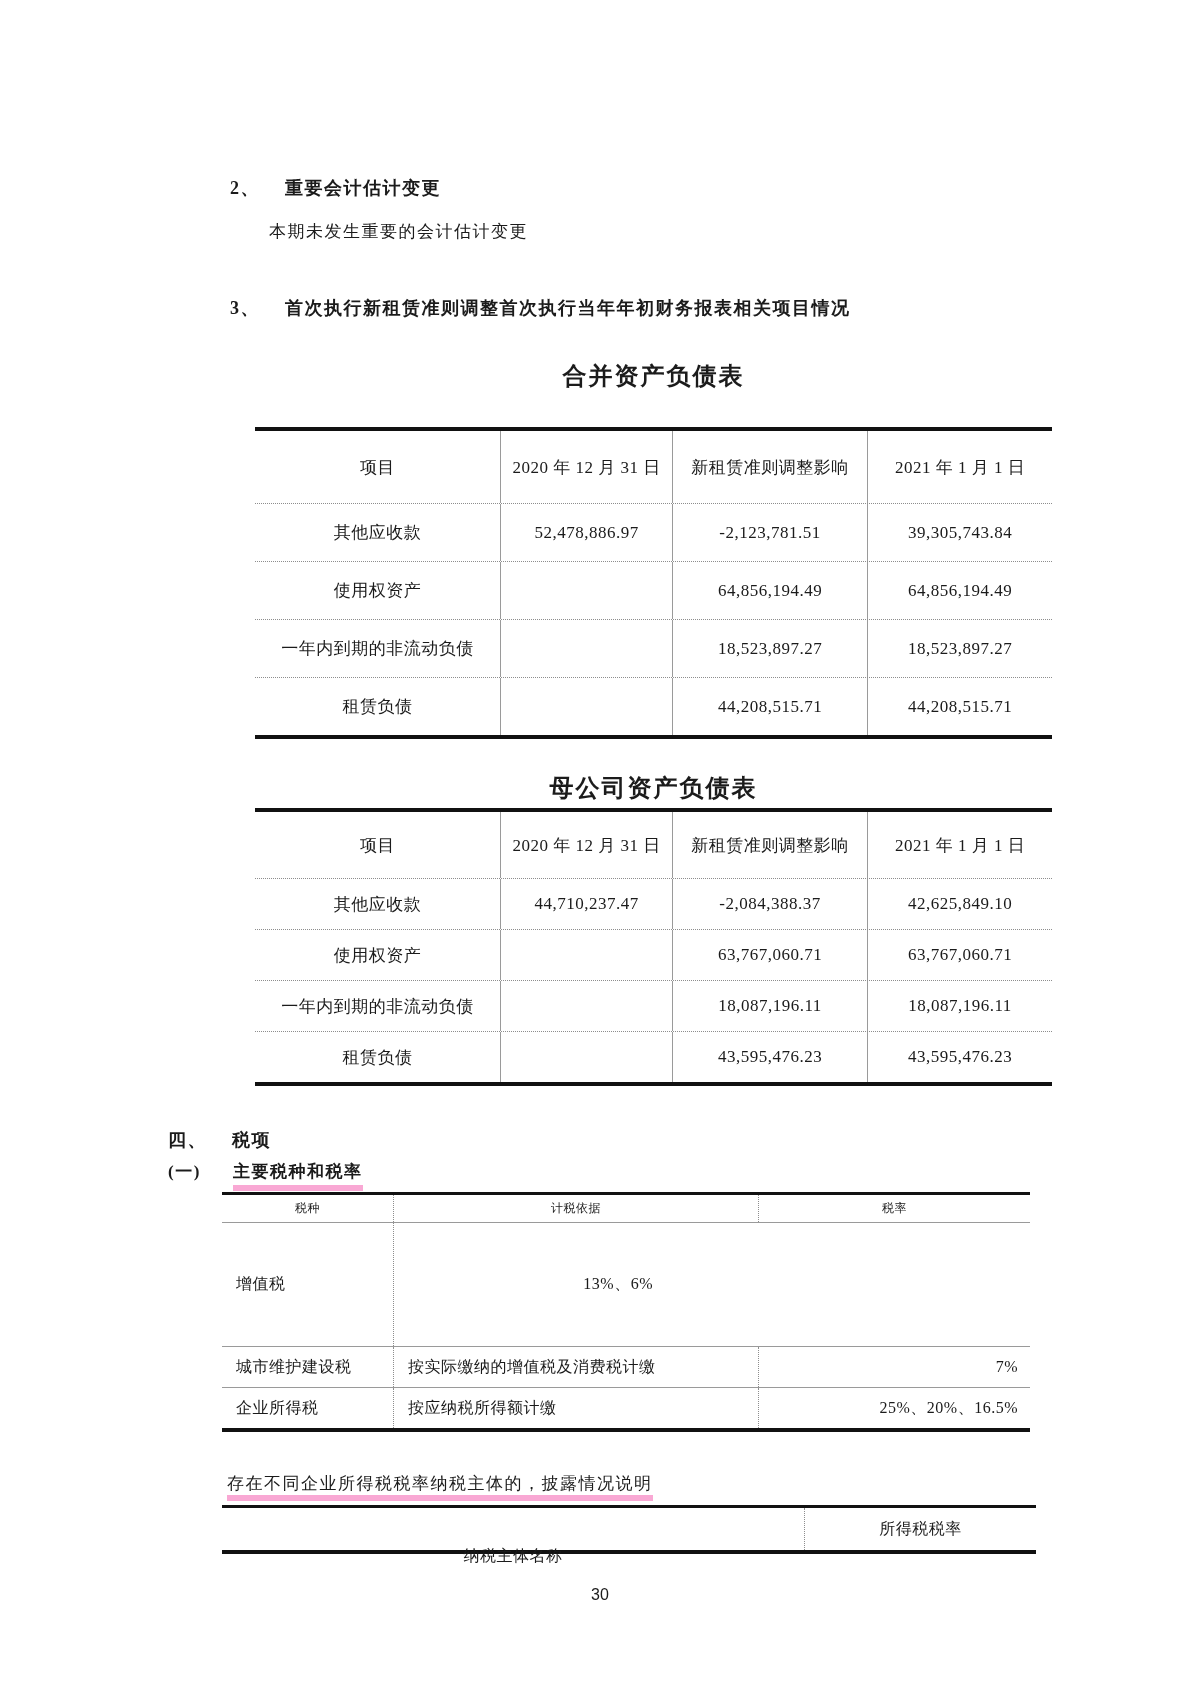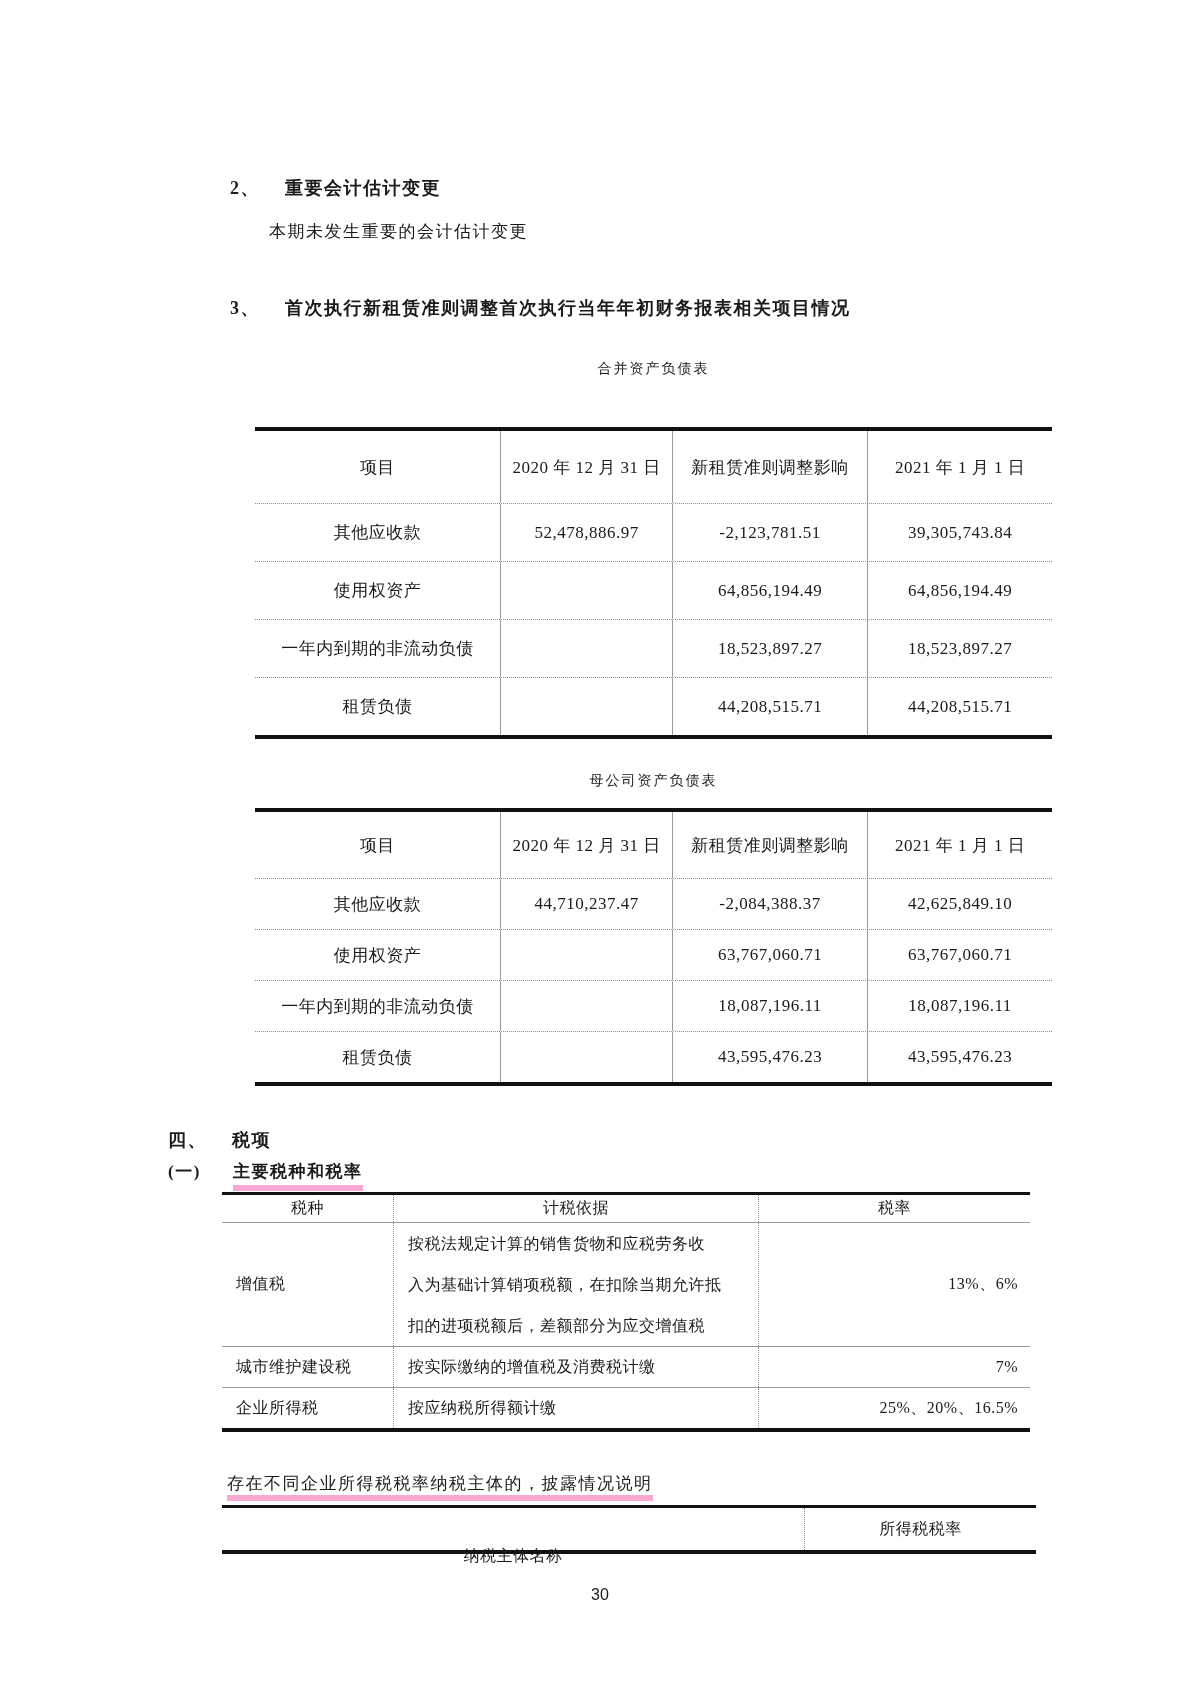--- a/index.html
+++ b/index.html
@@ -4,41 +4,41 @@
 <style>
   html,body{margin:0;padding:0;background:#e8e8e8;}
   .page{
     position:relative;width:1200px;height:1696px;margin:0 auto;background:#ffffff;
     font-family:"Liberation Serif","DejaVu Serif",serif;color:#1b1b1b;overflow:hidden;
   }
   .abs{position:absolute;}
   .sec-heading{display:flex;font-weight:bold;font-size:18px;letter-spacing:1.5px;white-space:nowrap;}
   .sec-heading .num{display:inline-block;}
   .body-text{font-size:17px;letter-spacing:1.5px;white-space:nowrap;}
-  .tbl-title{font-weight:normal;font-size:14px;letter-spacing:2px;text-align:center;}
+  .tbl-title{font-weight:bold;font-size:24px;letter-spacing:2px;text-align:center;}
 
   
   .btable{border-top:4px solid #111;border-bottom:4px solid #111;}
   .brow{display:flex;width:100%;}
   .brow.data{border-top:1px dotted #8d8d8d;}
   .bc{display:flex;align-items:center;justify-content:center;text-align:center;
       font-size:17px;letter-spacing:0.5px;box-sizing:border-box;}
   .bc + .bc{border-left:1px solid #9a9a9a;}
   .c1{width:245px;} .c2{width:172px;} .c3{width:195px;} .c4{width:185px;}
 
   
   .ttable{border-top:3px solid #111;border-bottom:4px solid #111;}
   .trow{display:flex;width:100%;}
   .trow + .trow{border-top:1px solid #9a9a9a;}
   .tc{display:flex;align-items:center;box-sizing:border-box;font-size:16px;letter-spacing:0.5px;}
   .tc + .tc{border-left:1px dotted #8d8d8d;}
   .t1{width:171px;justify-content:flex-start;padding-left:14px;}
   .t2{width:365px;justify-content:flex-start;padding-left:14px;}
   .t3{width:272px;justify-content:flex-end;padding-right:12px;}
-  .theader .tc{justify-content:center;padding:0;font-size:16px;}
+  .theader .tc{justify-content:center;padding:0;font-size:12px;}
   .t2.multi{flex-direction:column;justify-content:center;align-items:flex-start;line-height:41px;}
 
   
   .ptable{border-top:3px solid #111;border-bottom:4px solid #111;}
   .pc{display:flex;align-items:center;justify-content:center;box-sizing:border-box;
       font-size:16px;letter-spacing:0.5px;}
   .p1{width:582px;margin-top:48px;} .p2{width:232px;border-left:1px dotted #8d8d8d;}
 
   .underlined{border-bottom:6px solid #f9a8d4;padding-bottom:2px;}
   .page-number{width:100%;text-align:center;font-size:16px;font-family:"Liberation Sans","DejaVu Sans",sans-serif;}
@@ -140,25 +140,20 @@
   </div>
 
   <div class="abs ttable" style="left:222px;top:1192px;width:808px;">
     <div class="trow theader" style="height:27px;">
       <div class="tc t1">税种</div>
       <div class="tc t2">计税依据</div>
       <div class="tc t3">税率</div>
     </div>
     <div class="trow" style="height:123px;">
       <div class="tc t1">增值税</div>
-      <div class="tc t2 multi">
-        <div>按税法规定计算的销售货物和应税劳务收</div>
-        <div>入为基础计算销项税额，在扣除当期允许抵</div>
-        <div>扣的进项税额后，差额部分为应交增值税</div>
-      </div>
       <div class="tc t3">13%、6%</div>
     </div>
     <div class="trow" style="height:40px;">
       <div class="tc t1">城市维护建设税</div>
       <div class="tc t2">按实际缴纳的增值税及消费税计缴</div>
       <div class="tc t3">7%</div>
     </div>
     <div class="trow" style="height:40px;justify-content:space-between;">
       <div class="tc t1">企业所得税</div>
       <div class="tc t2">按应纳税所得额计缴</div>

